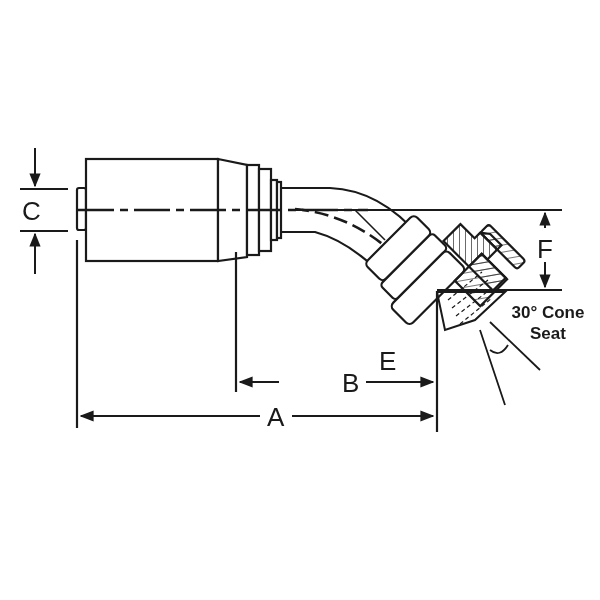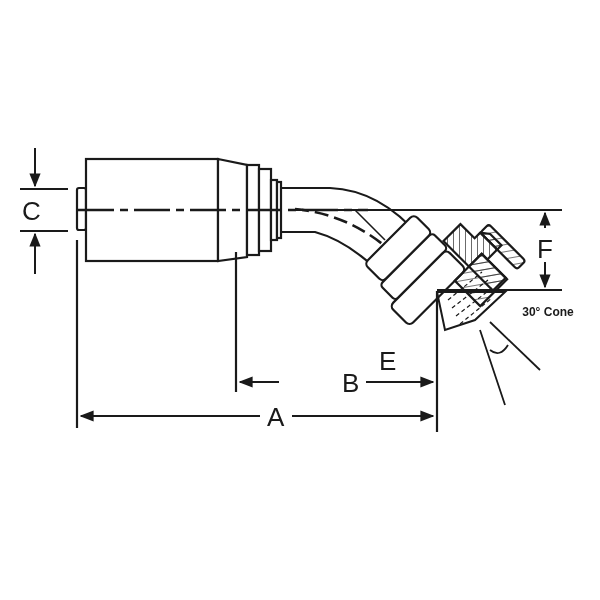--- a/index.html
+++ b/index.html
@@ -8,21 +8,21 @@
   .lbl {
     position: absolute;
     font-family: "Liberation Sans", sans-serif;
     color: #1a1a1a;
     background: #ffffff;
     line-height: 1;
     padding: 0 3px;
   }
   .dim { font-size: 26px; font-weight: normal; }
   .note {
-    font-size: 12px; font-weight: bold; text-align: center;
+    font-size: 17px; font-weight: bold; text-align: center;
     background: transparent; line-height: 21px; padding: 0;
   }
 </style>
 </head>
 <body>
 
 <svg id="canvas" viewBox="0 0 600 600" xmlns="http://www.w3.org/2000/svg">
   <defs>
     <marker id="arr" viewBox="0 0 10 10" refX="9" refY="5" markerWidth="7" markerHeight="7" orient="auto-start-reverse">
       <path d="M0,1 L10,5 L0,9 z" fill="#1a1a1a"></path>
@@ -117,13 +117,14 @@
 </svg>
 
 <div class="lbl dim" style="left:19px; top:198px;">C</div>
 <div class="lbl dim" style="left:534px; top:236px;">F</div>
 <div class="lbl dim" style="left:376px; top:348px; background:transparent;">E</div>
 <div class="lbl dim" style="left:339px; top:370px;">B</div>
 <div class="lbl dim" style="left:264px; top:404px;">A</div>
 
 <div class="lbl note" style="left:503px; top:302px; width:90px;">
   <div>30° Cone</div>
+  <div>Seat</div>
 </div>
 
 </body></html>

